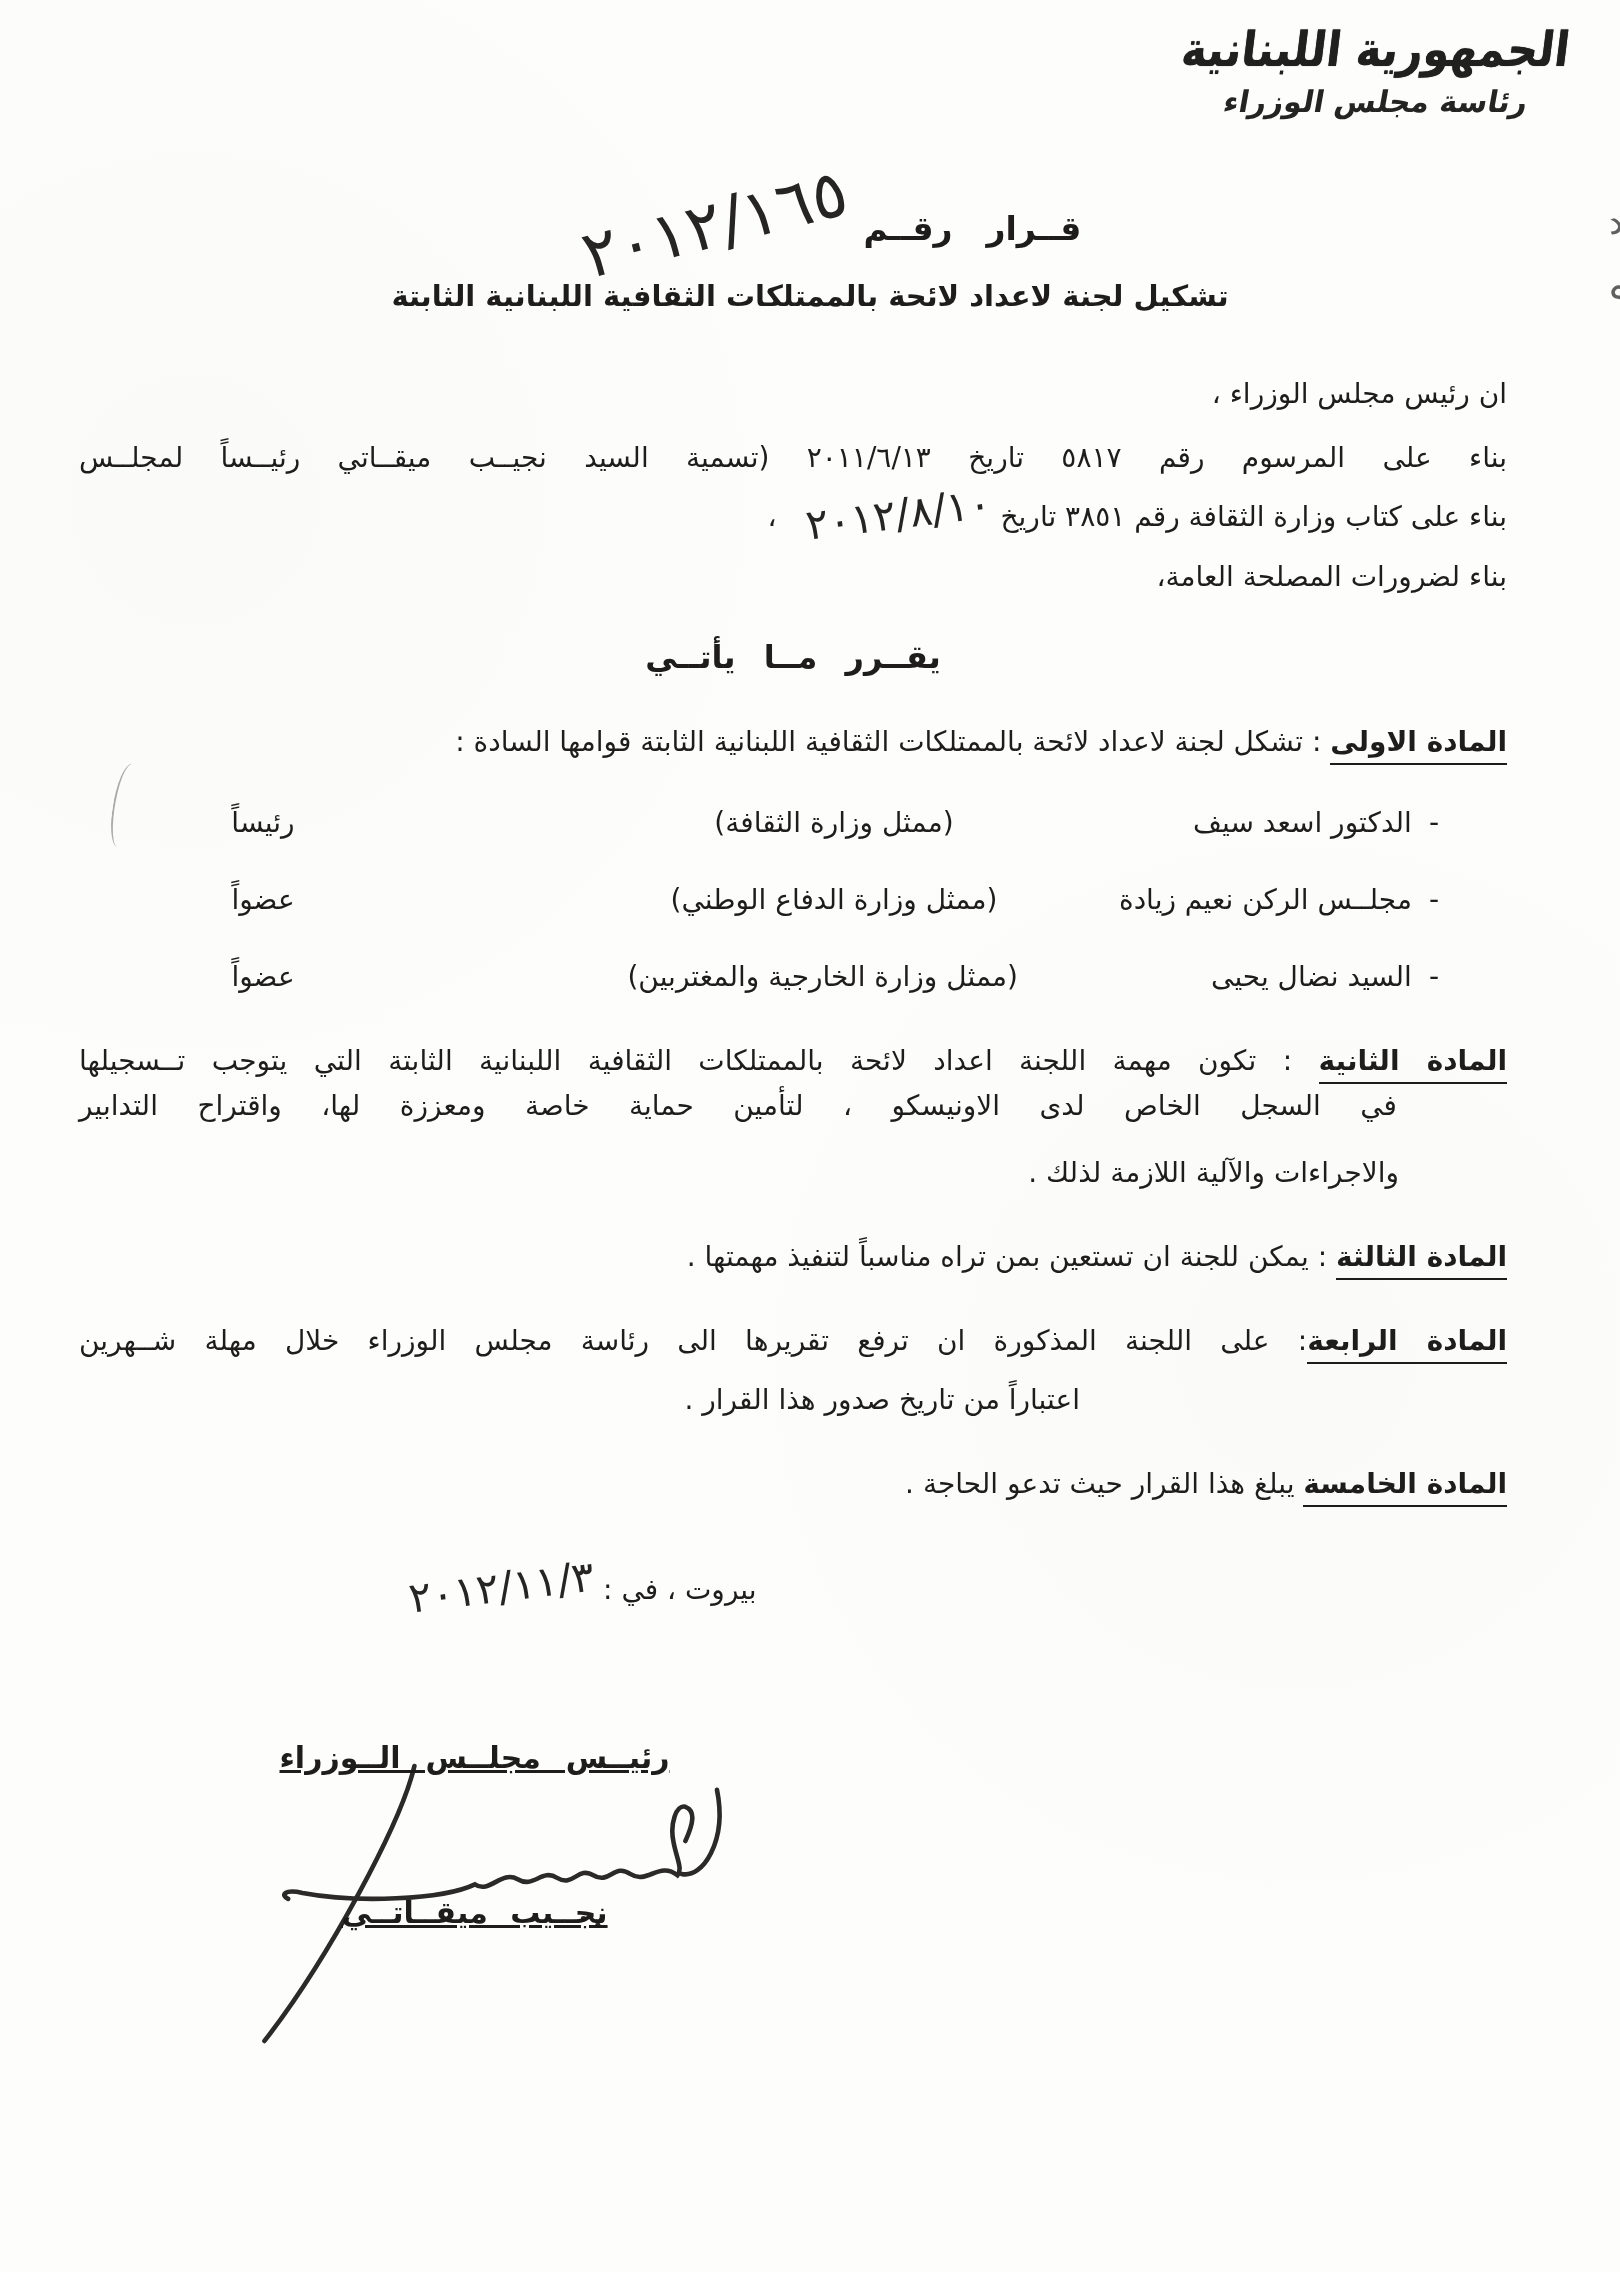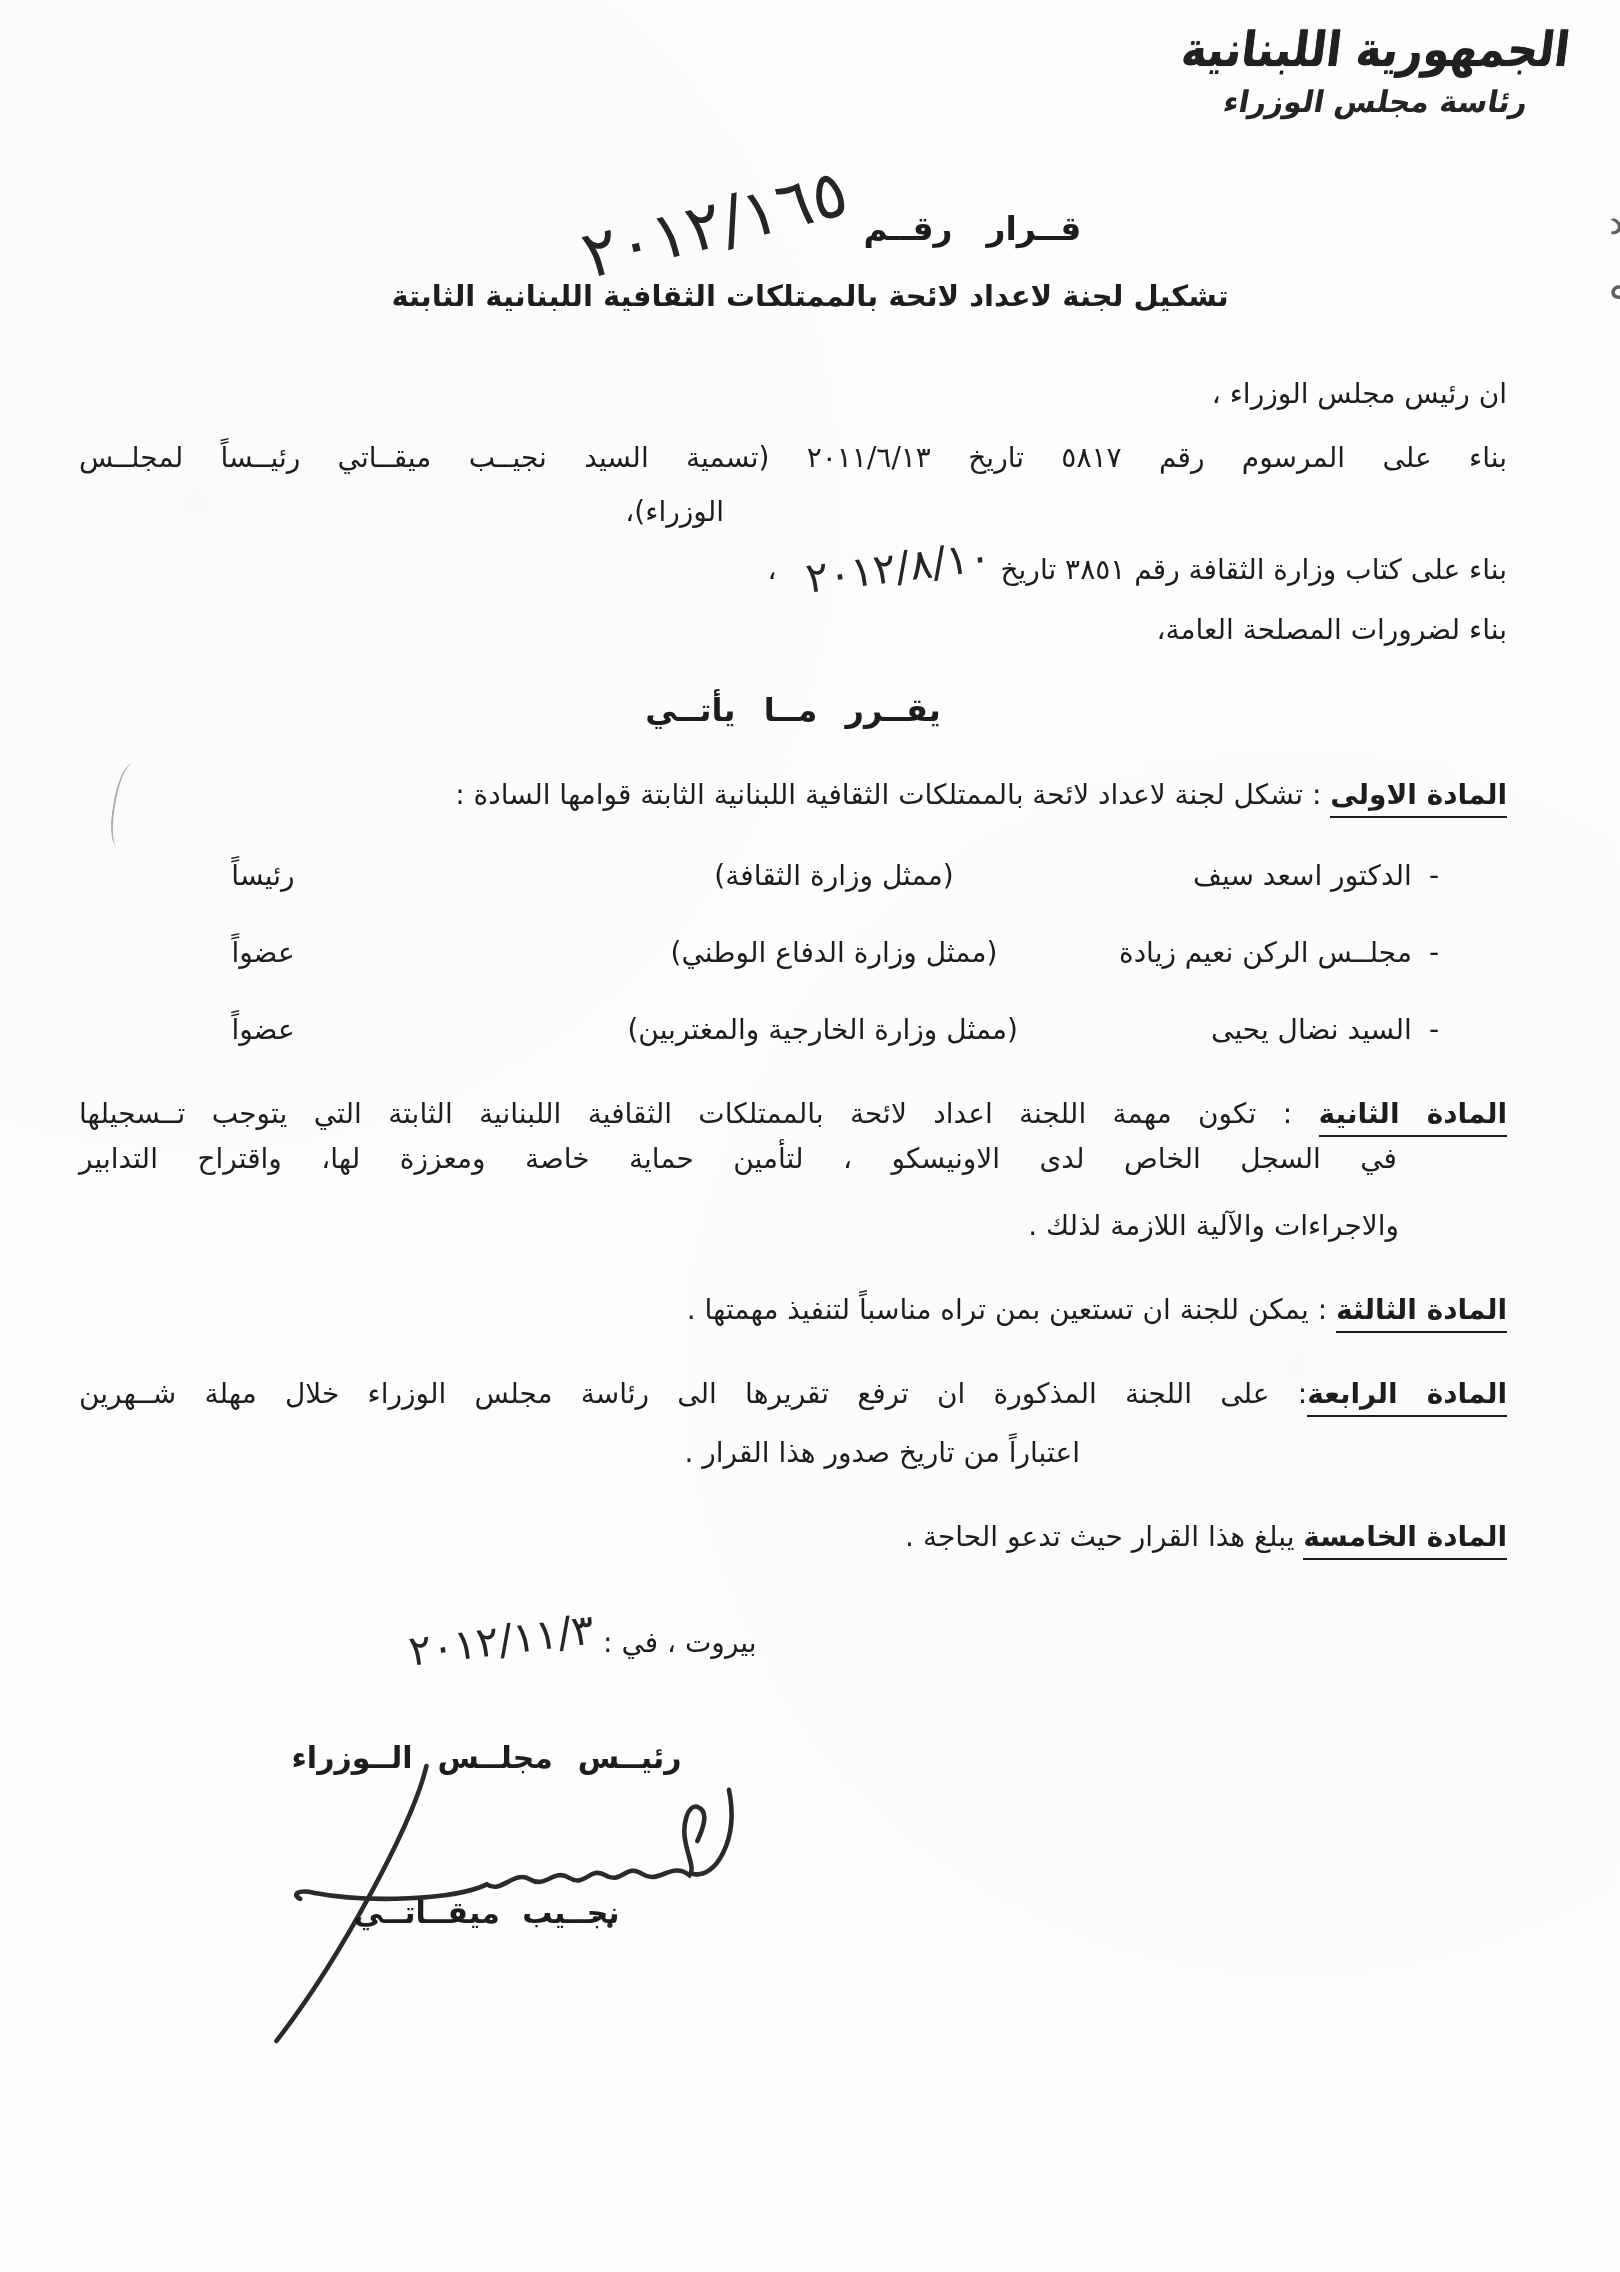--- a/index.html
+++ b/index.html
@@ -75,21 +75,21 @@
   .member-name{white-space:nowrap;}
   .member-dash{display:inline-block; margin-left:17px;}
   .member-ministry{text-align:center; white-space:nowrap;}
   .member-role{text-align:center;}
   .cont-line{margin-top:2px; padding-right:110px;}
   .cont-line2{margin-top:24px; padding-right:108px;}
   .cont-line-deep{margin-top:16px; padding-right:427px;}
   .date-hand{font-size:42px; letter-spacing:5.3px; transform:rotate(-7deg) translateY(2.6px); margin-left:20px;}
   .dateline{margin-top:58px; padding-left:309px; text-align:left; white-space:nowrap;}
   
-  .sig-block{position:absolute; top:1736px; left:217px; width:539px; text-align:center;}
+  .sig-block{position:absolute; top:1736px; left:205px; width:539px; text-align:center;text-decoration:underline;}
   .sig-title{font-size:30px; font-weight:bold; word-spacing:14.5px; letter-spacing:0.7px;}
   .sig-name{margin-top:112px; font-size:30px; font-weight:bold; word-spacing:12px;}
   .sig-svg{position:absolute; top:26px; left:20px; width:513px; height:283px; pointer-events:none;}
 </style>
 </head>
 <body>
 
 <div class="page">
 
   <div class="letterhead">
@@ -106,21 +106,20 @@
       <span class="decree-label">قــرار رقــم</span>
       <span class="hand decree-number">٢٠١٢/١٦٥</span>
     </div>
     <div class="subject">تشكيل لجنة لاعداد لائحة بالممتلكات الثقافية اللبنانية الثابتة</div>
   </div>
 
   <div class="body-text">
 
     <div class="pre1">ان رئيس مجلس الوزراء ،</div>
     <div class="pre2 justify">بناء على المرسوم رقم ٥٨١٧ تاريخ ٢٠١١/٦/١٣ (تسمية السيد نجيــب ميقــاتي رئيــساً لمجلــس</div>
-    <div class="indent-wazara">الوزراء)،</div>
     <div class="pre4"><span>بناء على كتاب وزارة الثقافة رقم ٣٨٥١ تاريخ </span><span class="hand date-hand">٢٠١٢/٨/١٠</span><span> ،</span></div>
     <div class="pre5">بناء لضرورات المصلحة العامة،</div>
 
     <div class="decide-heading">يقــرر مــا يأتــي</div>
 
     <div class="article">
       <span class="article-label">المادة الاولى</span><span> :  تشكل لجنة لاعداد لائحة بالممتلكات الثقافية اللبنانية الثابتة قوامها السادة :</span>
     </div>
 
     <div class="members">

